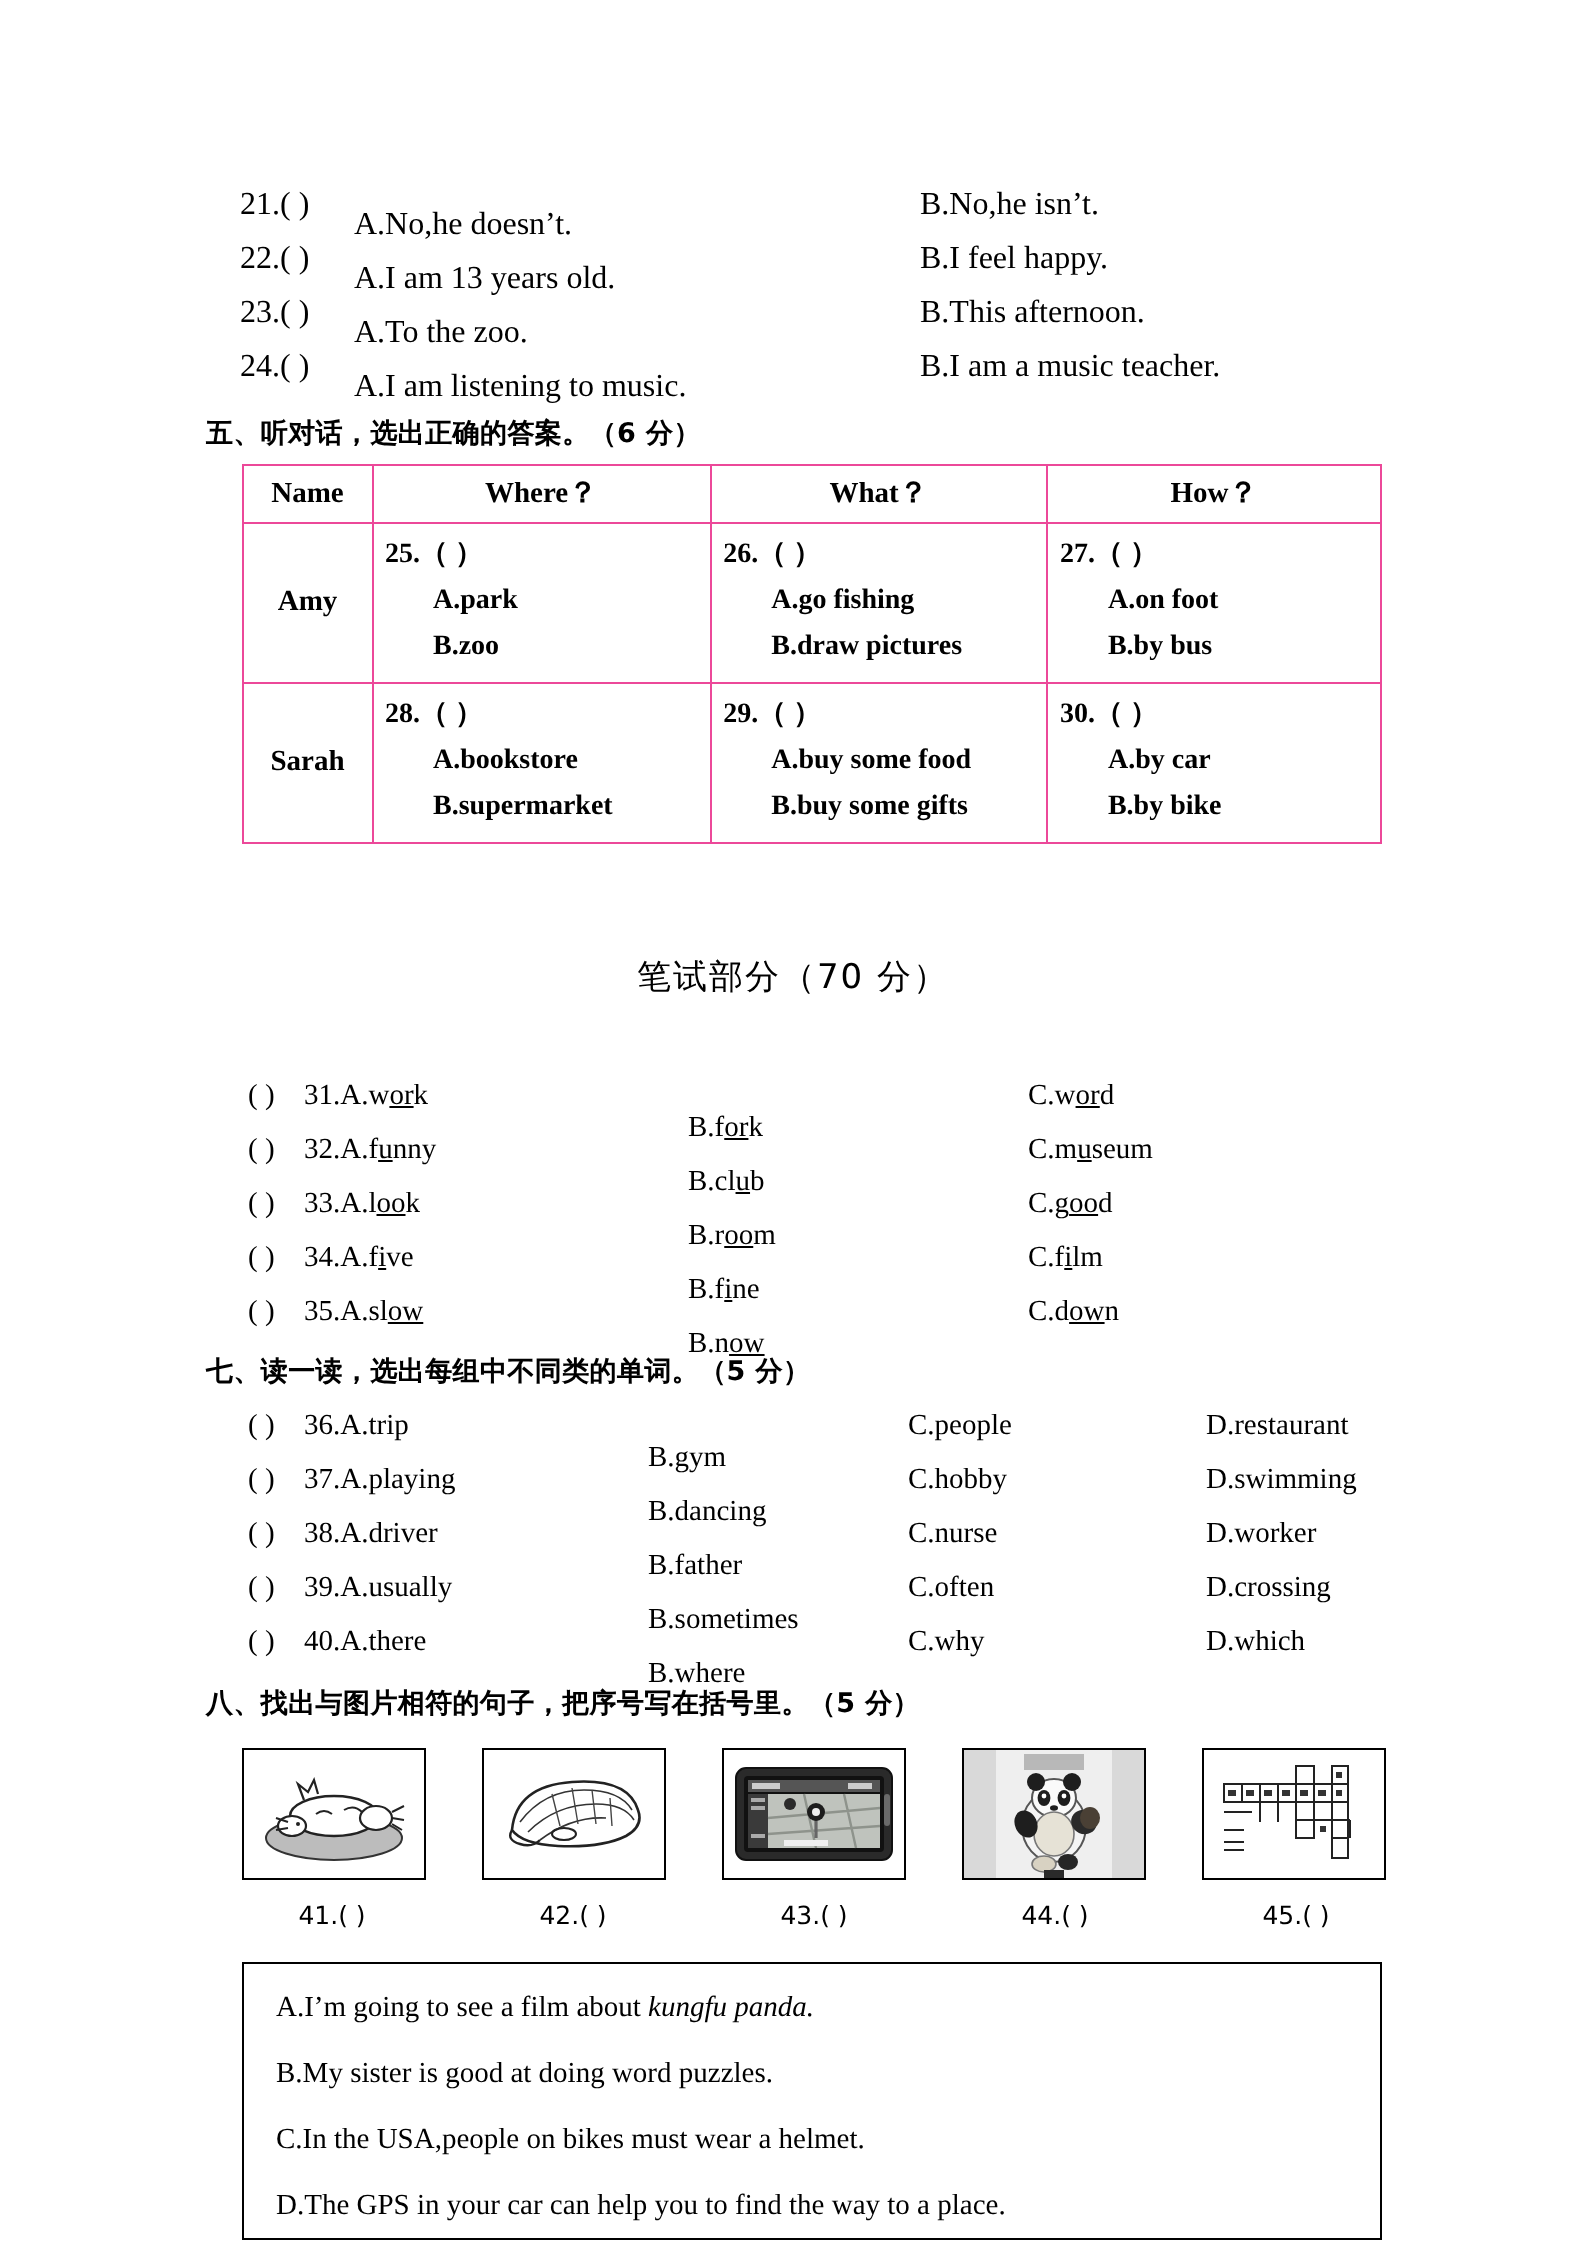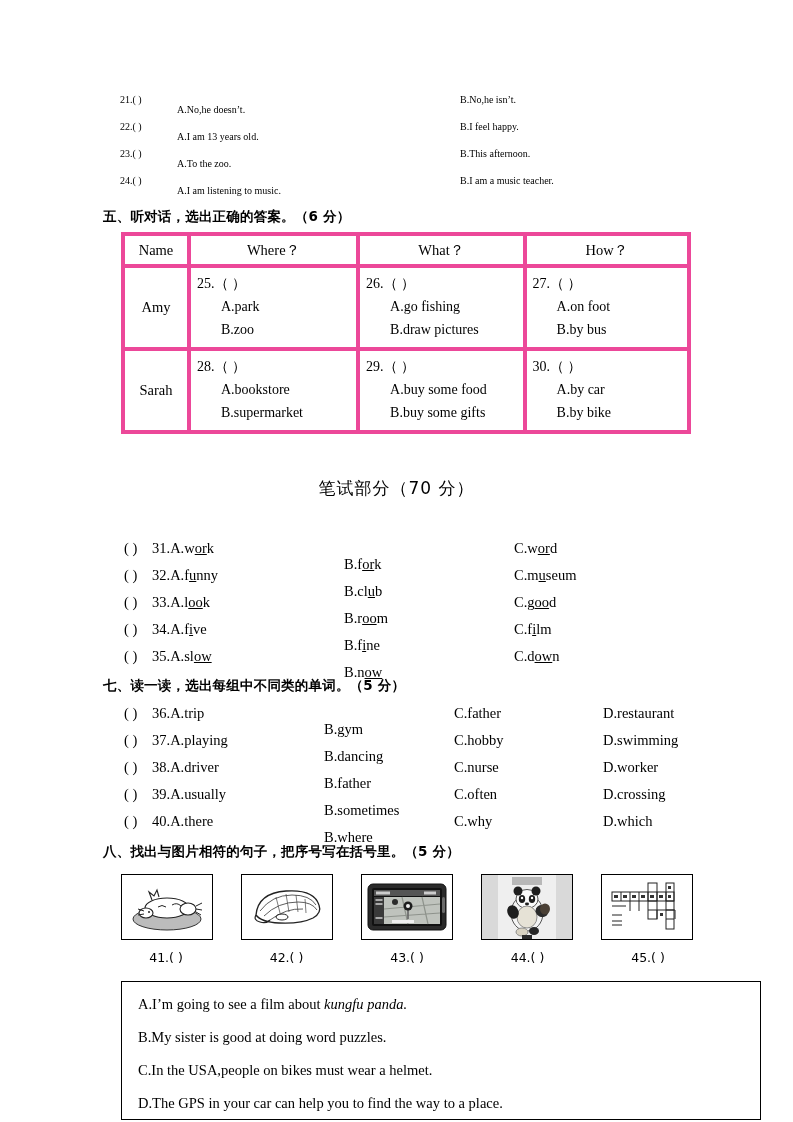--- a/index.html
+++ b/index.html
@@ -36,21 +36,21 @@
   
   .qlist-top {
     position: absolute;
     left: 120px;
     top: 94px;
     width: 600px;
   }
   .qrow {
     position: relative;
     height: 27px;
-    font-size: 10px;
+    font-size: 16px;
     white-space: nowrap;
   }
   .qrow .num { position: absolute; left: 0; top: 0; }
   .qrow .optA { position: absolute; left: 57px; top: 0; margin-top: 10px; }
   .qrow .optB { position: absolute; left: 340px; top: 0; }
 
   
   .heading {
     position: absolute;
     white-space: nowrap;
@@ -70,24 +70,24 @@
   
   .dtable {
     position: absolute;
     left: 121px;
     top: 232px;
     width: 570px;
     border-collapse: collapse;
     font-size: 14px;
   }
   .dtable td, .dtable th {
-    border: 4px solid #ec4899;
+    border: 1px solid #ec4899;
     padding: 0;
     vertical-align: top;
-    font-weight: normal;
+    font-weight: bold;
   }
   .dtable .hdr {
     text-align: center;
     height: 28px;
     line-height: 28px;
     font-size: 14.5px;
   }
   .dtable .namecell {
     width: 64px;
     text-align: center;
@@ -158,21 +158,21 @@
     text-align: center;
     font-family: "DejaVu Sans", "Liberation Sans", sans-serif;
     font-size: 12.5px;
   }
 
   
   .sentbox {
     position: absolute;
     left: 121px;
     top: 981px;
-    width: 640px;
+    width: 570px;
     height: 139px;
     border: 1px solid #000;
     box-sizing: border-box;
     padding: 14px 0 0 16px;
   }
   .sentbox .line {
     font-size: 14.5px;
     height: 33px;
     white-space: nowrap;
   }
@@ -302,21 +302,21 @@
     </div>
   </div>
 
   <div class="heading cn" style="left:103px; top:677px;">七、读一读，选出每组中不同类的单词。（5 分）</div>
 
   <div class="choices" style="left:124px; top:705px;">
     <div class="crow four">
       <span class="paren en">(         )</span>
       <span class="c0 en">36.A.trip</span>
       <span class="c1 en">B.gym</span>
-      <span class="c2 en">C.father</span>
+      <span class="c2 en">C.people</span>
       <span class="c3 en">D.restaurant</span>
     </div>
     <div class="crow four">
       <span class="paren en">(         )</span>
       <span class="c0 en">37.A.playing</span>
       <span class="c1 en">B.dancing</span>
       <span class="c2 en">C.hobby</span>
       <span class="c3 en">D.swimming</span>
     </div>
     <div class="crow four">

